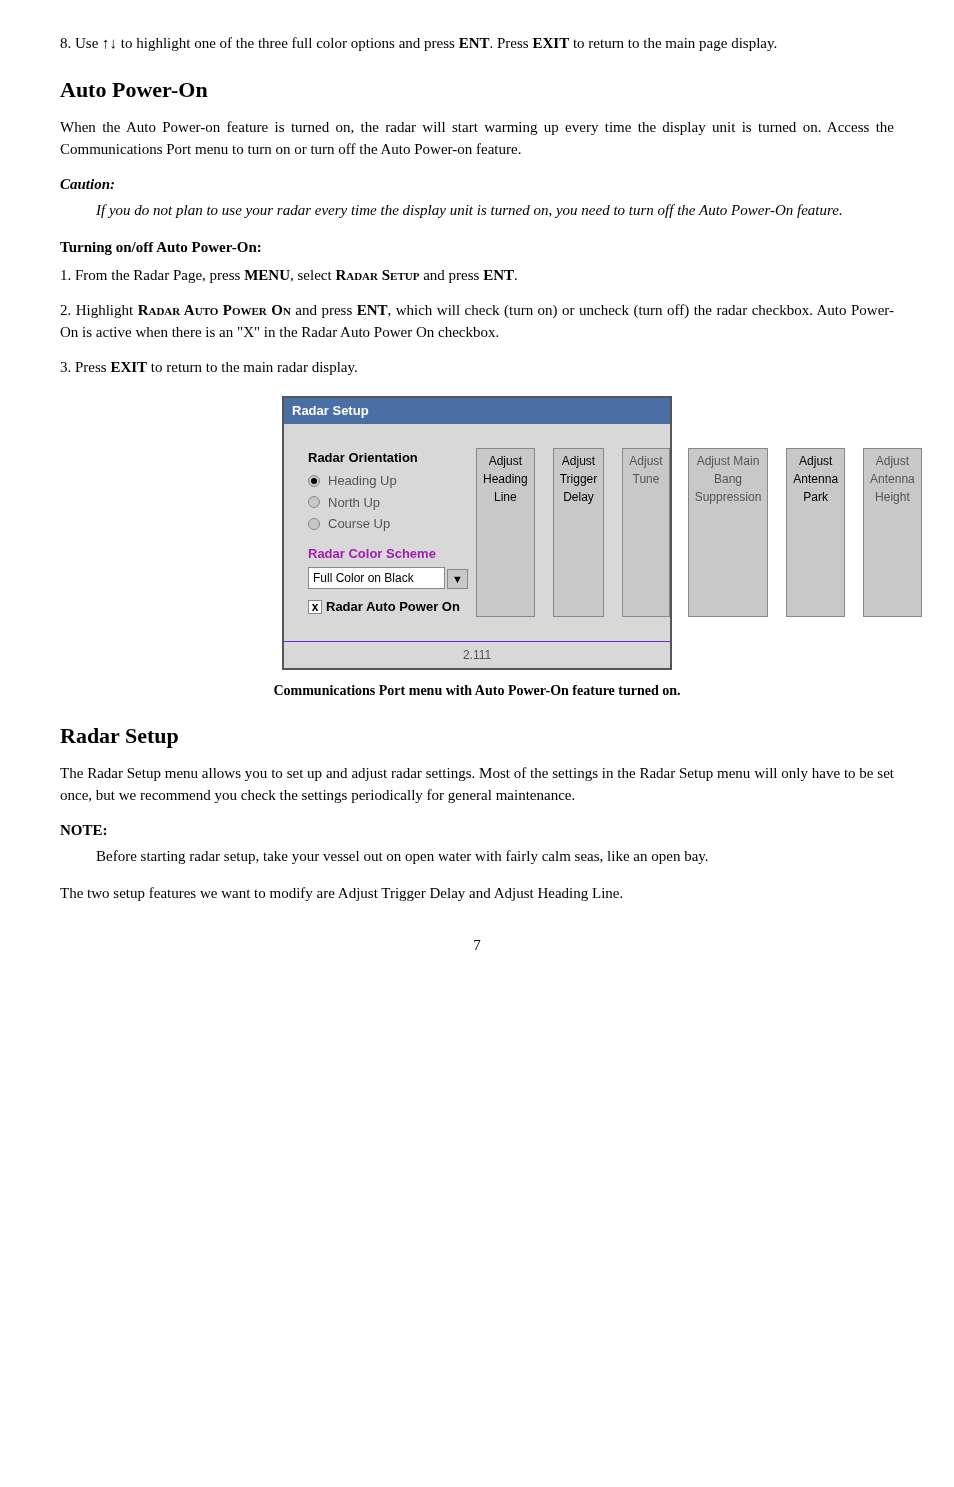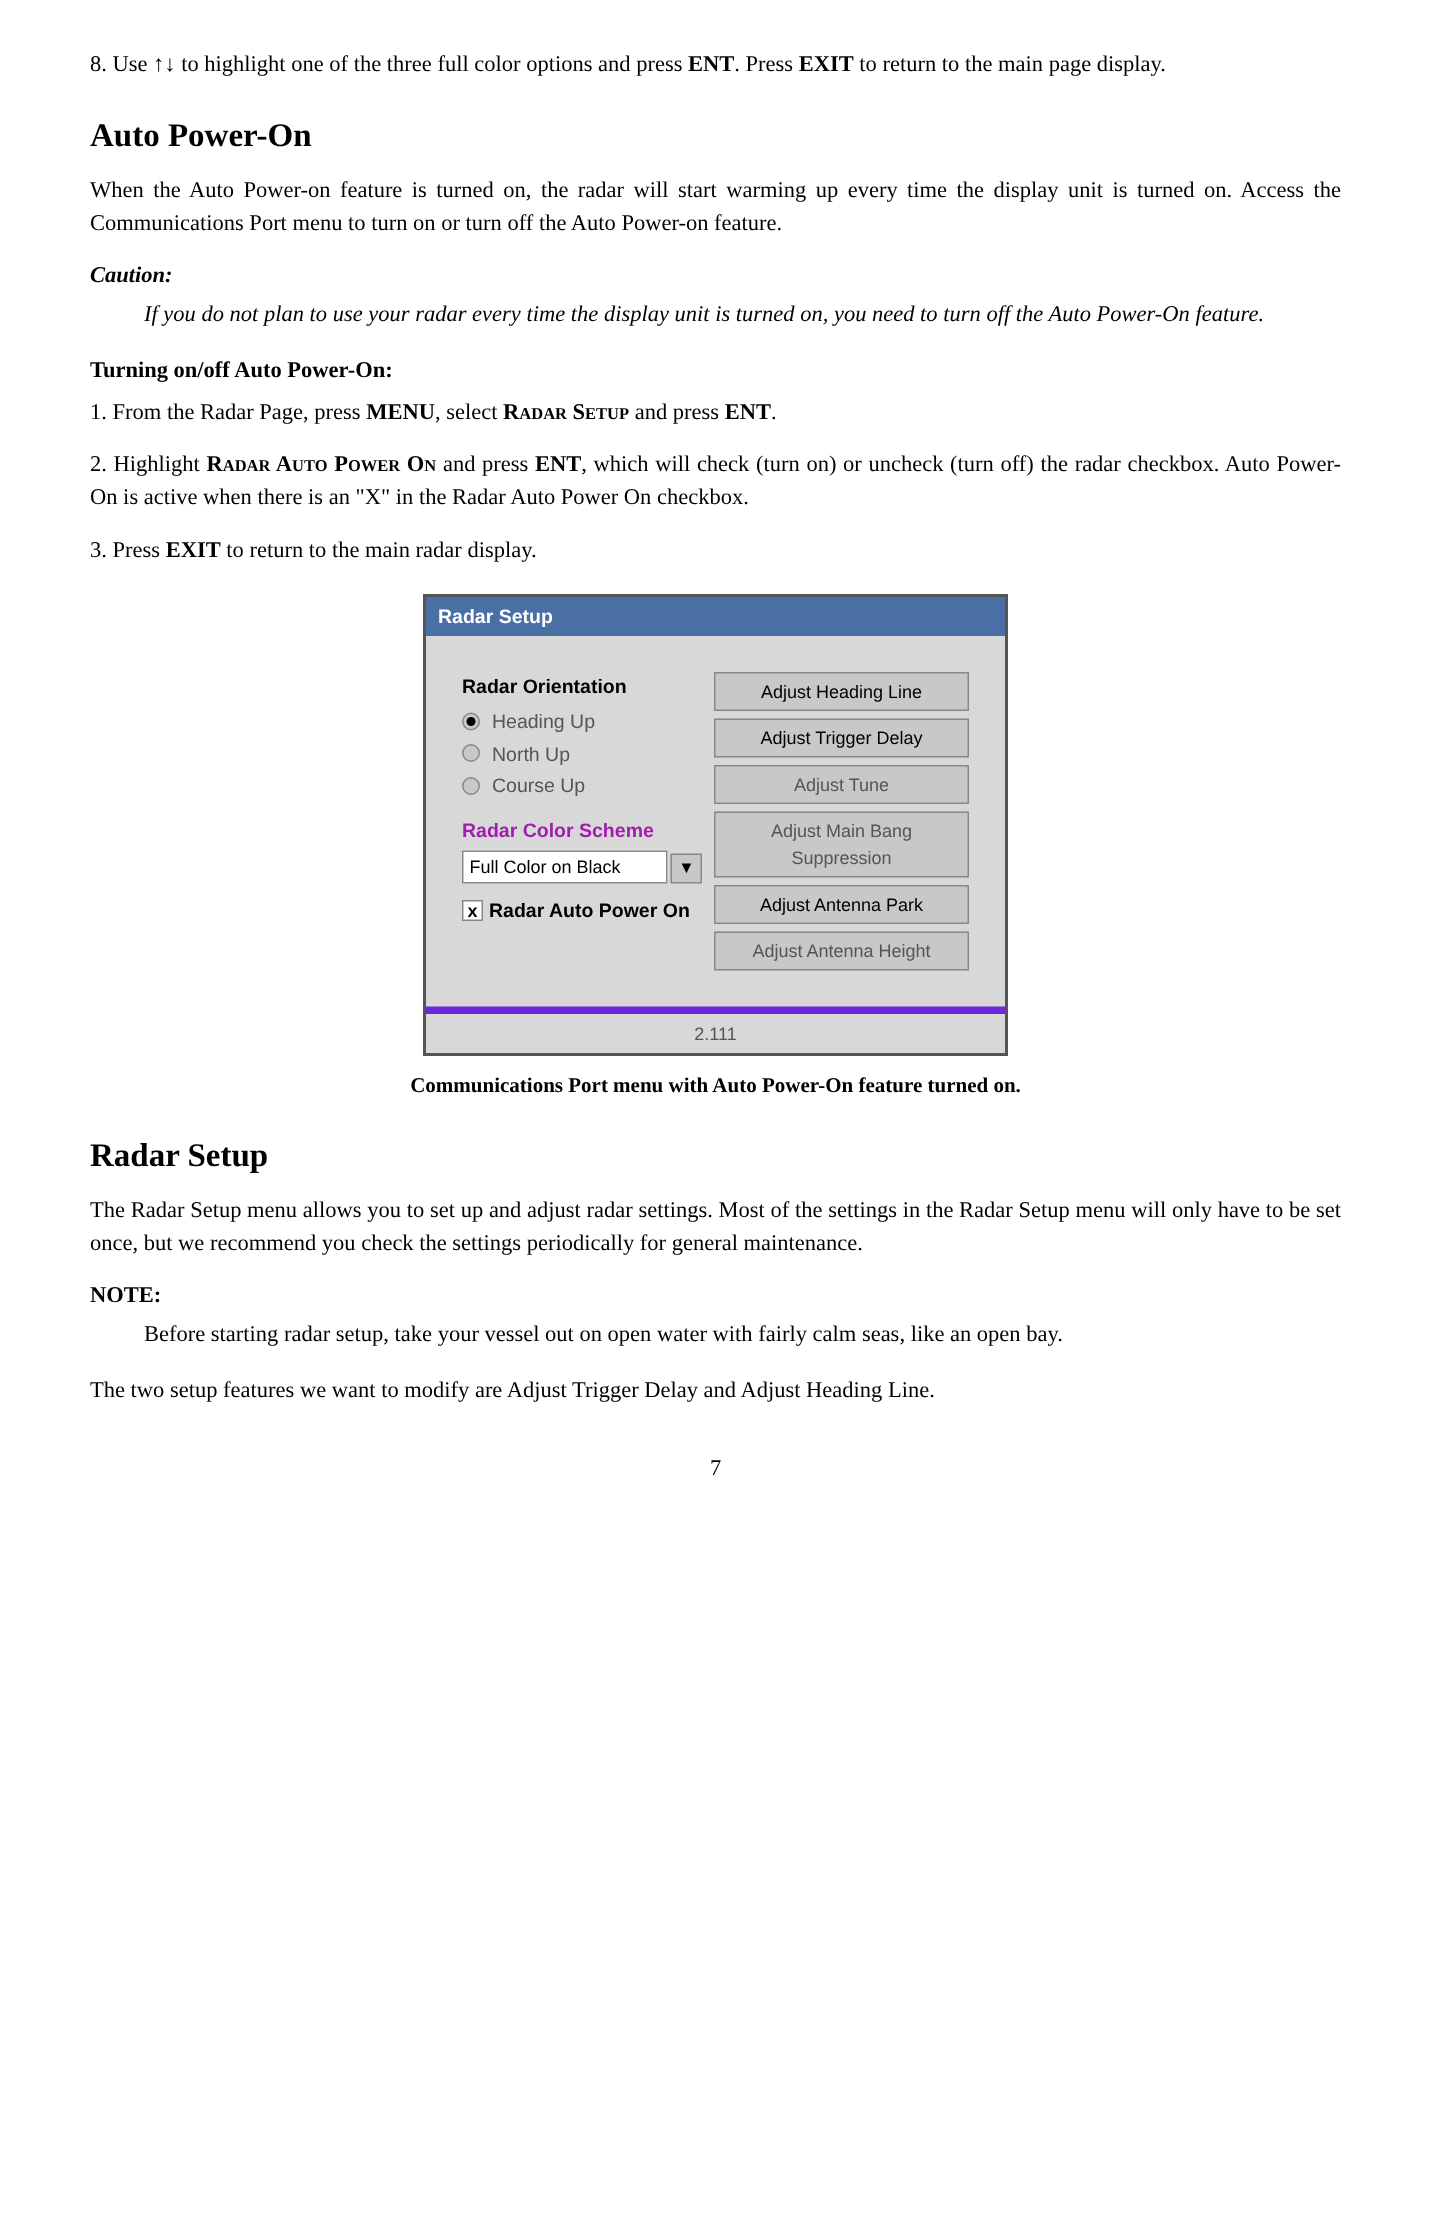--- a/index.html
+++ b/index.html
@@ -75,22 +75,22 @@
     .ui-content {
       display: flex;
       padding: 24px;
       gap: 8px;
     }
     .ui-left {
       flex: 1;
     }
     .ui-right {
       display: flex;
-      flex-direction: column;
-      gap: 5px;
+      flex-direction: row;
+      gap: 18px;
       width: 170px;
     }
     .ui-group-label {
       font-weight: bold;
       font-size: 13px;
       margin-bottom: 4px;
       font-family: Arial, Helvetica, sans-serif;
     }
     .ui-radio-row {
       display: flex;
@@ -173,21 +173,21 @@
       font-family: Arial, Helvetica, sans-serif;
     }
     .ui-btn.active {
       color: #000;
     }
     .ui-bottom {
       text-align: center;
       font-size: 12px;
       color: #555;
       padding: 4px;
-      border-top: 5px solid #6d28d9;
+      border-top: 1px solid #6d28d9;
     }
     .caption {
       text-align: center;
       font-weight: bold;
       font-size: 14px;
       margin-bottom: 18px;
     }
     .note-label {
       font-weight: bold;
       margin-bottom: 4px;

